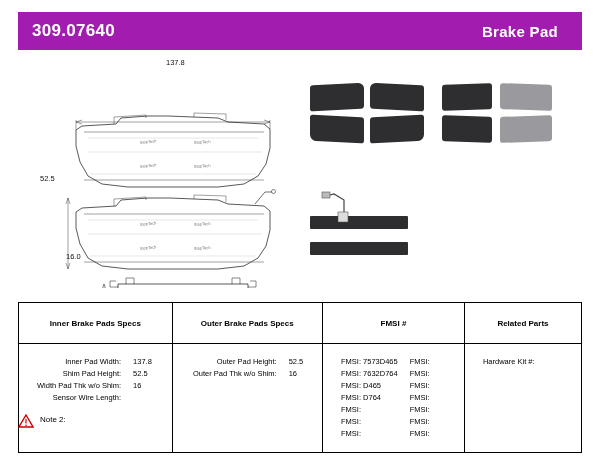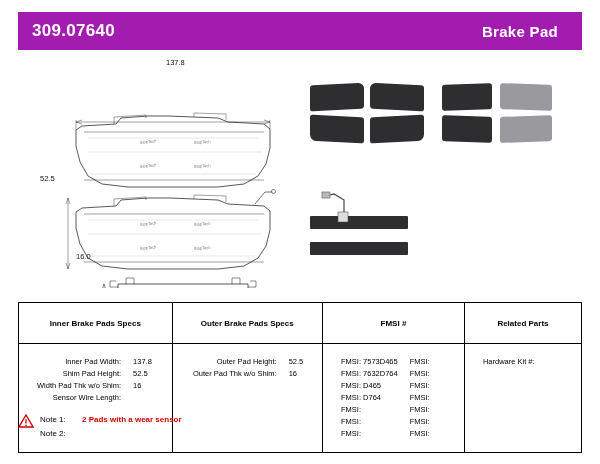--- a/index.html
+++ b/index.html
@@ -229,21 +229,21 @@
       <path d="M86,228 L84,233 M86,228 L88,233" stroke-width="0.4"></path>
       <path d="M86,255 L84,250 M86,255 L88,250" stroke-width="0.4"></path>
 
       <path d="M237,148 L247,136 L254,136" stroke-width="0.6"></path>
       <circle cx="255.5" cy="135.5" r="2" stroke-width="0.5"></circle>
     </g>
   </svg>
 
   <div class="dim-label" style="left:148px; top:2px;">137.8</div>
   <div class="dim-label" style="left:22px; top:118px;">52.5</div>
-  <div class="dim-label" style="left:58px; top:196px;text-align:center;">16.0</div>
+  <div class="dim-label" style="left:48px; top:196px;text-align:center;">16.0</div>
 
   <div class="photo" style="left:292px; top:28px; width:54px; height:26px; transform:skewY(-3deg); border-radius:3px 6px 3px 3px;"></div>
   <div class="photo" style="left:352px; top:28px; width:54px; height:26px; transform:skewY(3deg); border-radius:6px 3px 3px 3px;"></div>
   <div class="photo" style="left:292px; top:60px; width:54px; height:26px; transform:skewY(3deg); border-radius:3px 3px 3px 6px;"></div>
   <div class="photo" style="left:352px; top:60px; width:54px; height:26px; transform:skewY(-3deg); border-radius:3px 3px 6px 3px;"></div>
 
   <div class="photo" style="left:424px; top:28px; width:50px; height:26px; transform:skewY(-2deg); border-radius:3px;"></div>
   <div class="photo" style="left:482px; top:28px; width:52px; height:26px; transform:skewY(2deg); border-radius:3px; background:#9a9a9e;"></div>
   <div class="photo" style="left:424px; top:60px; width:50px; height:26px; transform:skewY(2deg); border-radius:3px;"></div>
   <div class="photo" style="left:482px; top:60px; width:52px; height:26px; transform:skewY(-2deg); border-radius:3px; background:#9a9a9e;"></div>
@@ -402,20 +402,16 @@
 </table>
 
 <svg class="warn-icon" viewBox="0 0 16 14">
   <path d="M8,1 L15,13 L1,13 Z" fill="#ffffff" stroke="#cc0000" stroke-width="1.4"></path>
   <path d="M8,5 L8,9.5" stroke="#cc0000" stroke-width="1.2"></path>
   <circle cx="8" cy="11.2" r="0.8" fill="#cc0000"></circle>
 </svg>
 
 <div class="notes">
   <div class="note-row">
-    <span class="note-label">Note 1:</span>
-    <span class="note-text-red">2 Pads with a wear sensor</span>
-  </div>
-  <div class="note-row">
     <span class="note-label">Note 2:</span>
     <span></span>
   </div>
 </div>
 
 </body></html>

